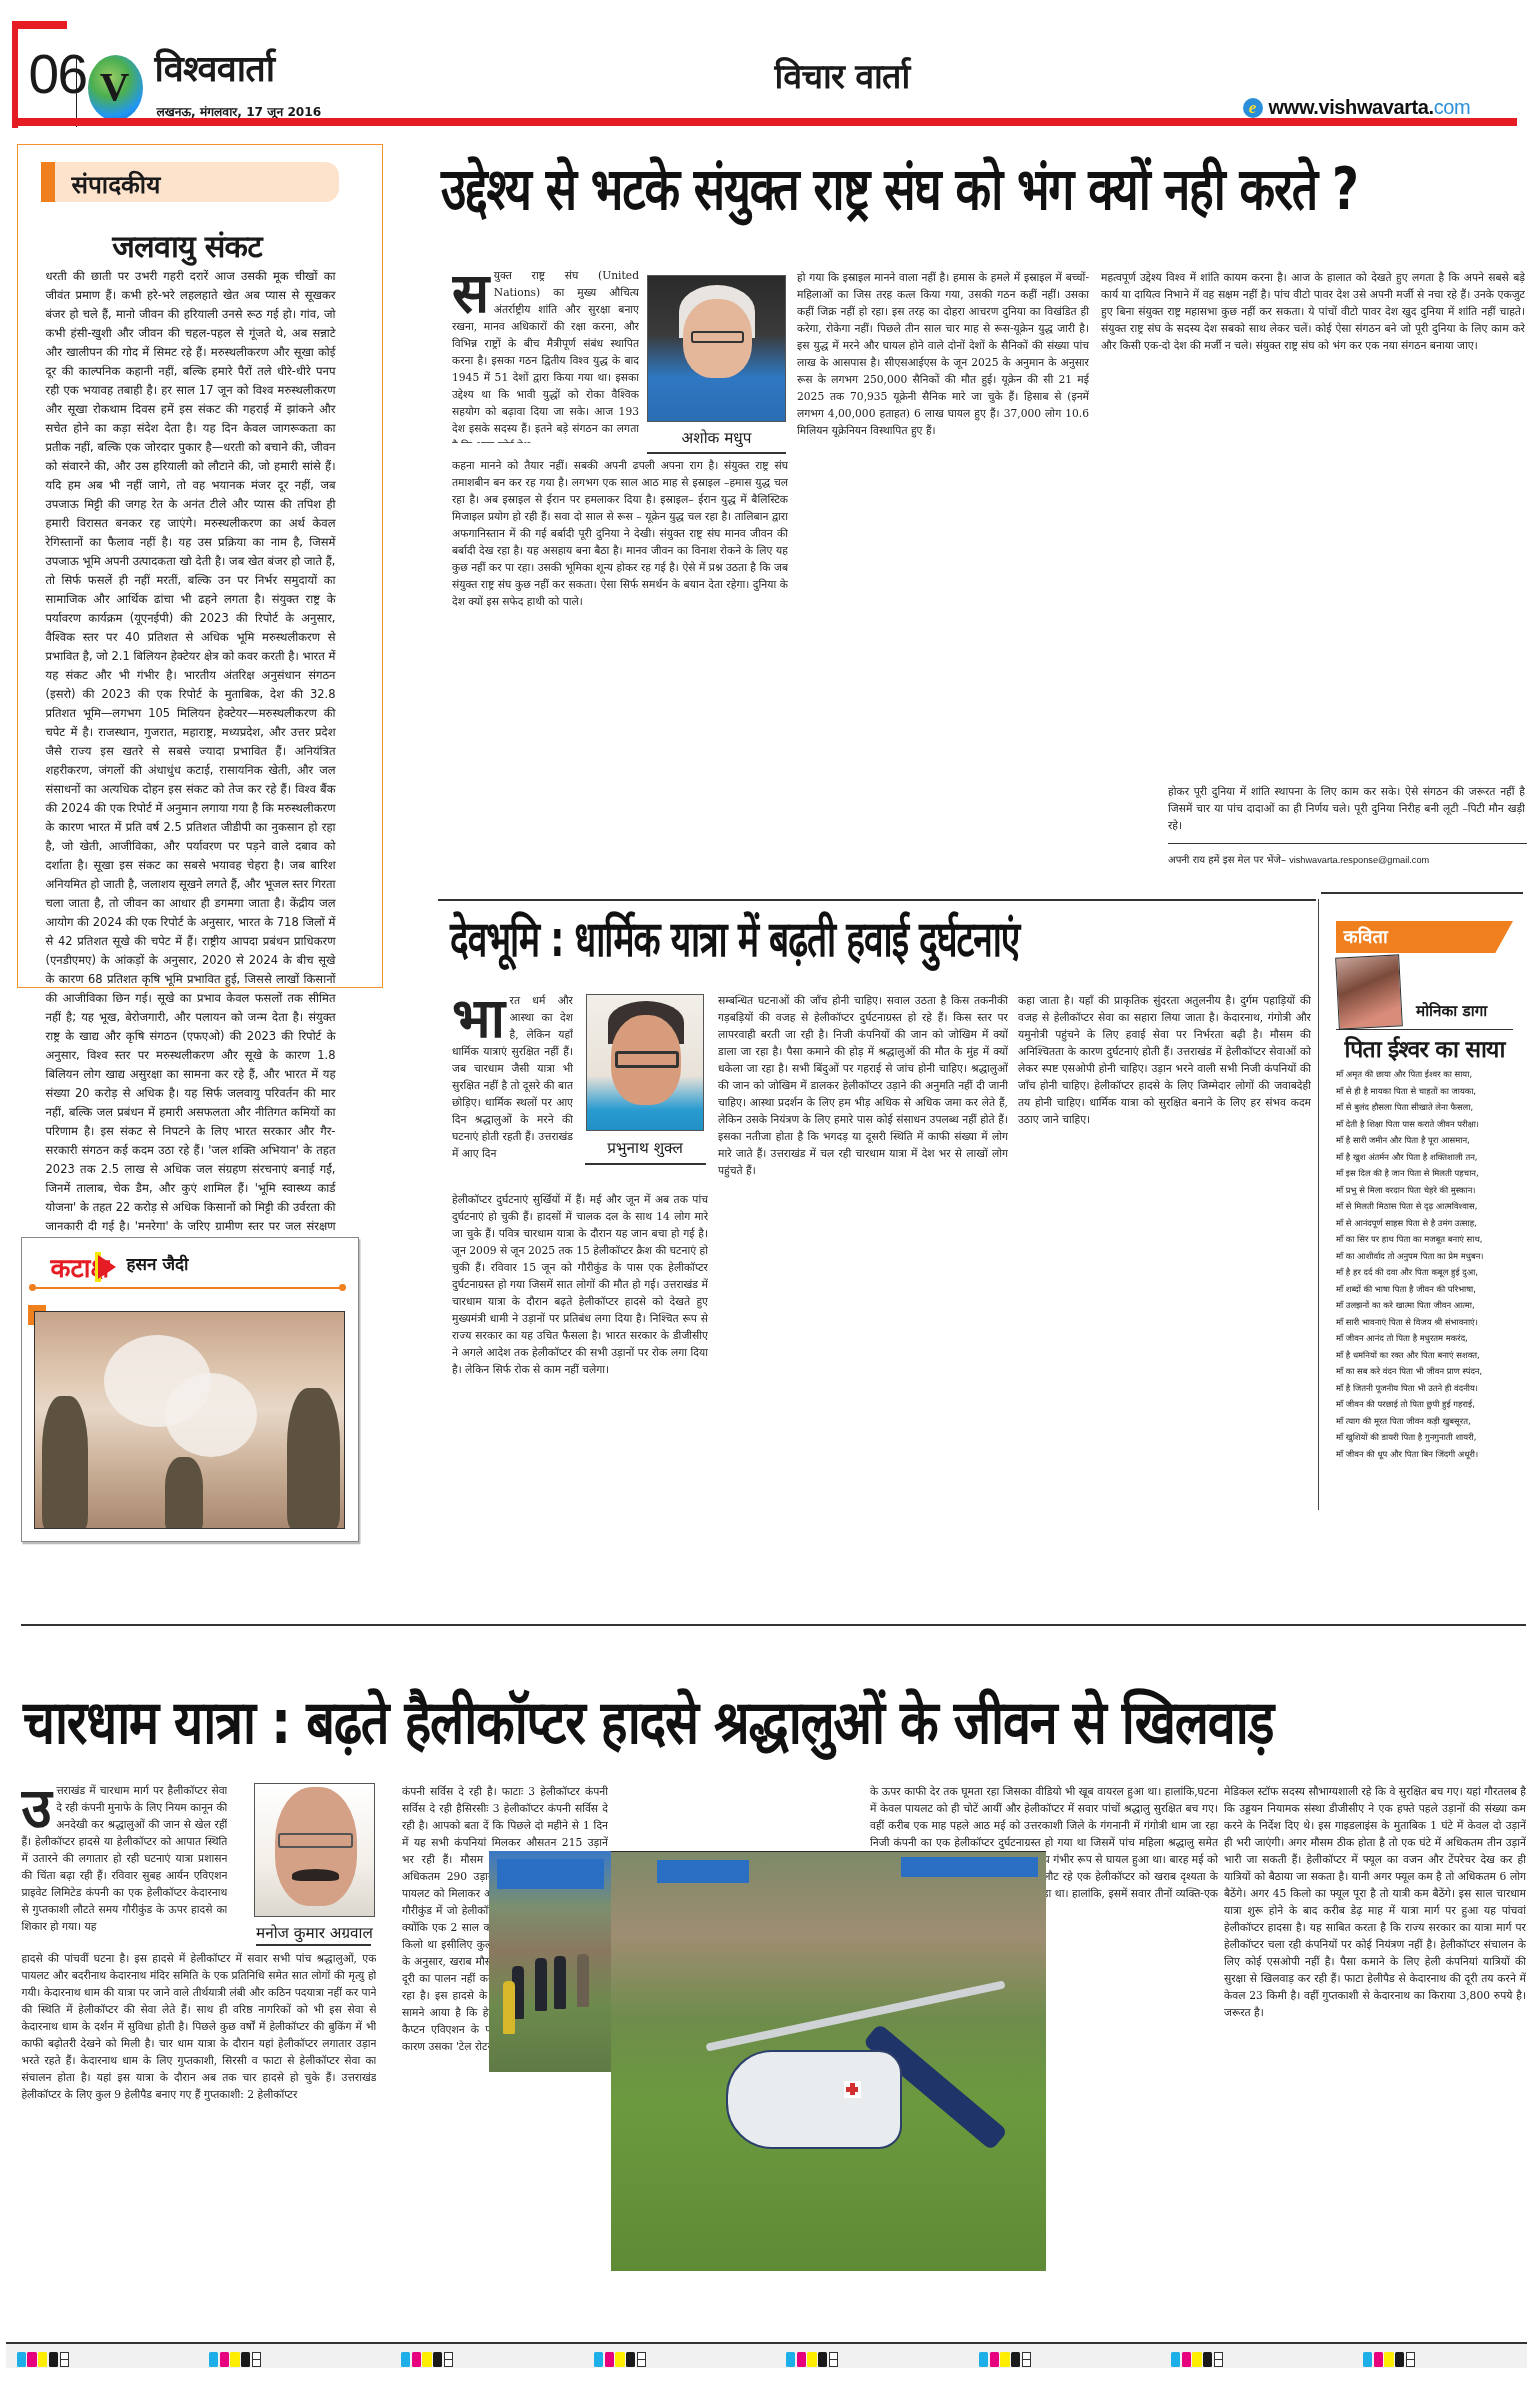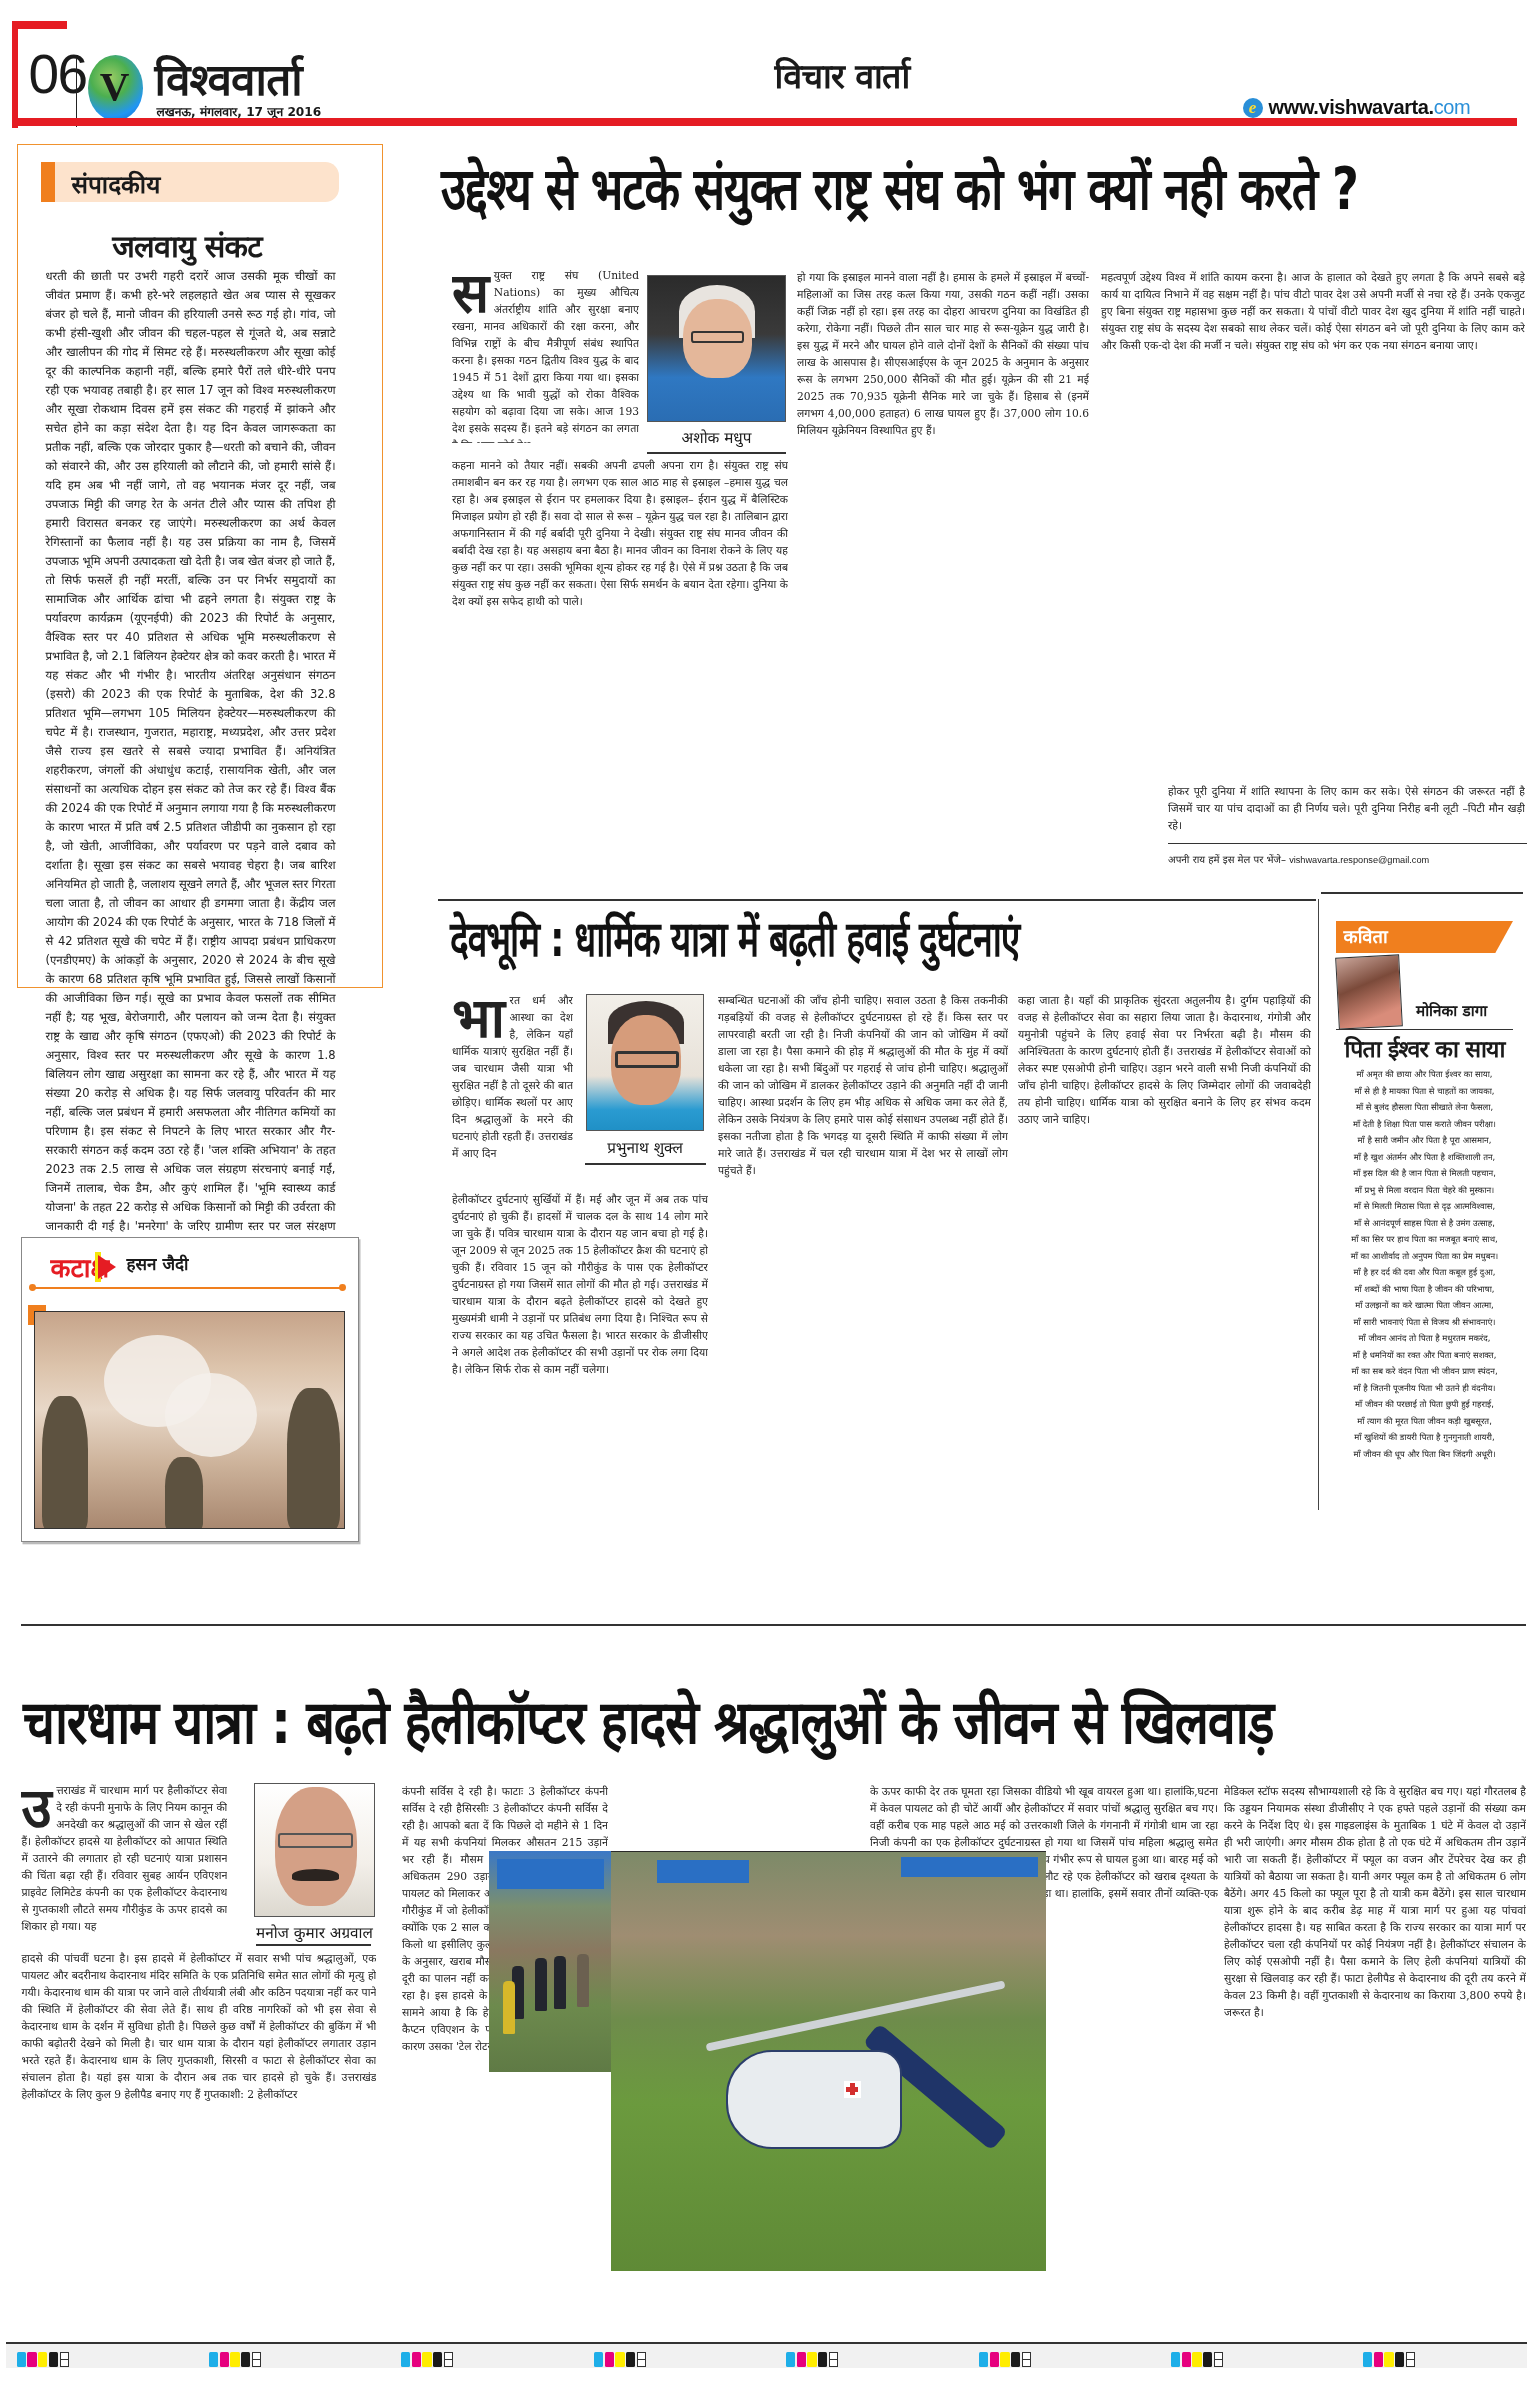--- a/index.html
+++ b/index.html
@@ -9,21 +9,21 @@
   
   .masthead { position: absolute; left: 11.5px; top: 21.4px; width: 1519px; height: 107px; }
   .mast-redbar-left { position: absolute; left: 0; top: 0; width: 55px; height: 7.6px; background: #e51c23; }
   .mast-redline-vert { position: absolute; left: 0; top: 0; width: 6.1px; height: 107px; background: #e51c23; }
   .mast-redbar-bottom { position: absolute; left: 0; top: 97px; width: 1505px; height: 7.6px; background: #e51c23; }
   .page-number { position: absolute; left: 17px; top: 26px; font-family: "Liberation Sans", sans-serif; font-size: 55px; font-weight: 400; letter-spacing: -1.5px; line-height: 1; }
   .mast-divider { position: absolute; left: 64px; top: 37px; width: 1.5px; height: 69px; background: #222; }
   .logo { position: absolute; left: 76px; top: 34px; width: 55px; height: 66px; border-radius: 50%;
           background: radial-gradient(circle at 40% 35%, #9ccc65 0%, #4caf50 35%, #2196f3 70%, #1565c0 100%); }
   .logo-v { position: absolute; left: 12.2px; top: 10.7px; font-family: "Liberation Serif", serif; font-size: 41px; font-weight: 700; color: #1a1a1a; line-height: 1; }
-  .brand-name { position: absolute; left: 143px; top: 37px; font-size: 44px; font-weight: 700; line-height: 1; letter-spacing: -0.8px; }
+  .brand-name { position: absolute; left: 143px; top: 30px; font-size: 36px; font-weight: 700; line-height: 1; letter-spacing: -0.8px; }
   .brand-dateline { position: absolute; left: 145px; top: 82px; font-size: 12.2px; font-weight: 700; }
   .section-title { position: absolute; left: 763px; top: 30.5px; font-size: 34px; font-weight: 700; letter-spacing: -0.8px; }
   .website { position: absolute; left: 1231px; top: 75px; display: flex; align-items: center; gap: 6.1px; }
   .ie-icon { width: 20px; height: 20px; border-radius: 50%; background: #2a8fd8; color: #ffdd33; font-family: "Liberation Serif", serif; font-style: italic; font-weight: 700; font-size: 17px; line-height: 20px; text-align: center; }
   .website-text { font-family: "Liberation Sans", sans-serif; font-size: 20px; font-weight: 700; color: #111; letter-spacing: -0.4px; }
   .website-text .tld { color: #2a8fd8; font-weight: 400; }
 
   
   .rule-h { position: absolute; background: #333; height: 1.5px; }
   .rule-v { position: absolute; background: #444; width: 0.8px; }
@@ -61,21 +61,21 @@
   .portrait-head { position: absolute; border-radius: 46% 46% 42% 42%; background: #e4b79a; }
   .portrait-hair { position: absolute; border-radius: 50% 50% 0 0; }
   .portrait-glasses { position: absolute; border: 2.3px solid #333; border-radius: 3.1px; }
 
   
   .poem-tag { position: absolute; left: 1336px; top: 921px; width: 177px; height: 32px; background: #f07f1e; clip-path: polygon(0 0, 100% 0, 90% 100%, 0 100%); }
   .poem-tag span { position: absolute; left: 7.6px; top: 1.5px; font-size: 18.3px; font-weight: 700; color: #fff; }
   .poem-photo { position: absolute; left: 1337px; top: 956px; width: 64px; height: 72px; border: 0.8px solid #333; background: linear-gradient(160deg, #c9a59a, #7b4a3a 40%, #d98c7a 80%); transform: rotate(-3deg); overflow: hidden; }
   .poem-author { position: absolute; left: 1416px; top: 1000px; font-size: 15.3px; font-weight: 700; }
   .poem-title { position: absolute; left: 1336px; top: 1032px; width: 177px; text-align: center; font-size: 23px; font-weight: 700; letter-spacing: -0.8px; }
-  .poem-lines { position: absolute; left: 1336px; top: 1066px; width: 177px; list-style: none; text-align: center; font-size: 8.4px; line-height: 16.5px; color: #222; }
+  .poem-lines { position: absolute; left: 1336px; top: 1066px; width: 177px; list-style: none; text-align: left; font-size: 8.4px; line-height: 16.5px; color: #222; }
 
   
   .heli-photo { position: absolute; left: 611px; top: 1851px; width: 435px; height: 420px; overflow: hidden;
     background: linear-gradient(180deg, #7d8a68 0%, #9f8d72 20%, #6e8c4b 40%, #6b9a3e 60%, #5f8a36 100%); border-top: 1.5px solid #2a2a2a; }
   .heli-body { position: absolute; left: 115px; top: 198px; width: 176px; height: 99px; border-radius: 46px 23px 23px 46px; background: #e8ecef; border: 2.3px solid #2c3e6b; }
   .heli-tail { position: absolute; left: 260px; top: 168px; width: 168px; height: 26px; background: #1f3468; transform: rotate(40deg); transform-origin: left center; border-radius: 7.6px; }
   .heli-rotor { position: absolute; left: 92px; top: 160px; width: 305px; height: 7.6px; background: #cfd3d6; transform: rotate(-12deg); border-radius: 4.6px; }
   .heli-cross { position: absolute; left: 233px; top: 229px; width: 17px; height: 17px; background: #fff; }
   .heli-cross::before { content: ""; position: absolute; left: 6.1px; top: 2.3px; width: 4.6px; height: 12.2px; background: #d32f2f; }
   .heli-cross::after { content: ""; position: absolute; left: 2.3px; top: 6.1px; width: 12.2px; height: 4.6px; background: #d32f2f; }

